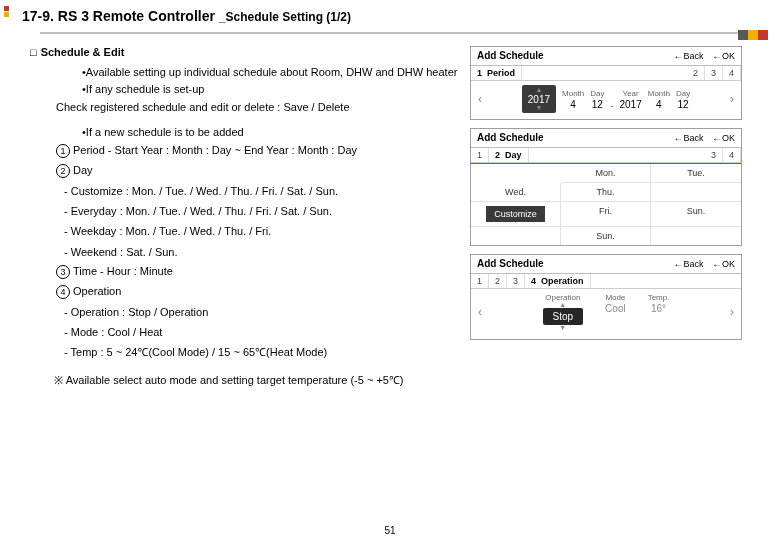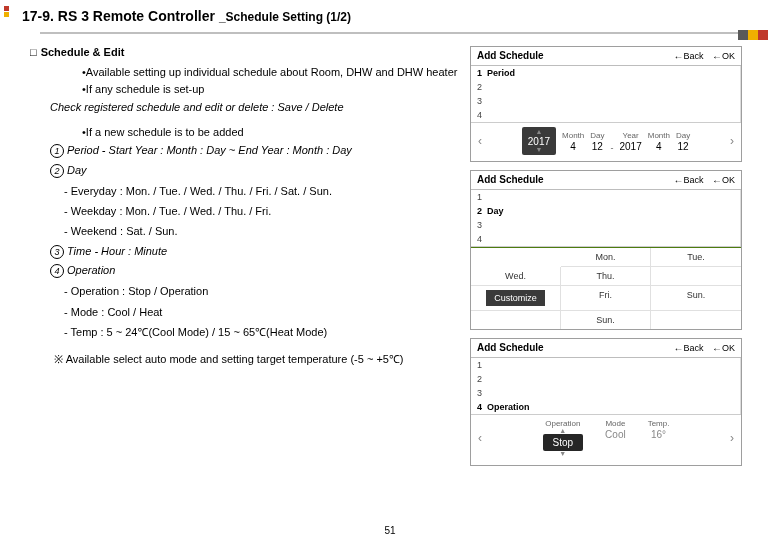--- a/index.html
+++ b/index.html
@@ -18,32 +18,32 @@
   .rule .tag .y { background:#f0b000; }
   .rule .tag .r { background:#c0392b; }
   .body { display:flex; padding:10px 22px 0 30px; }
   .left { width:430px; }
   .right { width:272px; margin-left:10px; display:flex; flex-direction:column; gap:8px; }
   .sect-head { font-size:11px; font-weight:bold; }
   .sect-head::before { content:"\25A1"; margin-right:4px; }
   .bul { margin:6px 0 0 12px; line-height:1.55; }
   .bul li { list-style:none; }
   .bul li::before { content:"\2022 "; }
-  .sub1 { margin-left:20px; display:block; line-height:1.8;font-style:italic; }
+  .sub1 { margin-left:26px; display:block; line-height:1.8; }
   .sub2 { margin-left:34px; display:block; line-height:1.85; }
   .circ { display:inline-block; width:12px; height:12px; border:1px solid #000; border-radius:50%; line-height:12px; text-align:center; font-size:9px; margin-right:3px; }
   .note { margin:8px 0 0 24px; line-height:1.8; }
   .pg { position:absolute; bottom:4px; left:50%; transform:translateX(-50%); font-size:10px; }
   
   .panel { border:1px solid #9e9e9e; font-size:9px; }
   .panel .hd { display:flex; justify-content:space-between; align-items:center; padding:3px 6px 4px 6px; border-bottom:1px solid #bdbdbd; }
   .panel .hd .t { font-weight:bold; font-size:10px; }
   .panel .hd .acts span { margin-left:6px; font-size:9px; }
   .panel .hd .acts span::before { content:"\2190 "; font-size:10px; }
-  .steps { display:flex; border-bottom:1px solid #ccc;flex-direction:column; }
+  .steps { display:flex; border-bottom:1px solid #ccc; }
   .steps .s { flex:0 0 auto; padding:2px 6px; border-right:1px solid #ddd; color:#444; font-size:9px; }
   .steps .s.cur { font-weight:bold; color:#000; }
   .steps .gap { flex:1; }
   .p1row { display:flex; align-items:center; justify-content:space-between; padding:4px 4px 6px 4px; }
   .p1row .nav { width:10px; text-align:center; color:#888; font-size:12px; }
   .p1row .dates { display:flex; align-items:center; gap:6px; }
   .p1row .col { display:flex; flex-direction:column; align-items:center; }
   .p1row .lab { color:#666; font-size:8px; }
   .p1row .val { font-size:10px; padding-top:1px; }
   .p1row .sel { background:#3a3a3a; color:#fff; padding:2px 6px; border-radius:2px; display:inline-flex; flex-direction:column; align-items:center; }
@@ -89,20 +89,21 @@
       <ul class="bul">
         <li>Available setting up individual schedule about Room, DHW and DHW heater</li>
         <li>If any schedule is set-up</li>
       </ul>
       <span class="sub1">Check registered schedule and edit or delete : Save / Delete</span>
       <ul class="bul">
         <li>If a new schedule is to be added</li>
       </ul>
       <span class="sub1"><span class="circ">1</span><span>Period - Start Year : Month : Day ~ End Year : Month : Day</span></span>
       <span class="sub1"><span class="circ">2</span><span>Day</span></span>
+      <span class="sub2">- Customize : Mon. / Tue. / Wed. / Thu. / Fri. / Sat. / Sun.</span>
       <span class="sub2">- Everyday : Mon. / Tue. / Wed. / Thu. / Fri. / Sat. / Sun.</span>
       <span class="sub2">- Weekday : Mon. / Tue. / Wed. / Thu. / Fri.</span>
       <span class="sub2">- Weekend : Sat. / Sun.</span>
       <span class="sub1"><span class="circ">3</span><span>Time - Hour : Minute</span></span>
       <span class="sub1"><span class="circ">4</span><span>Operation</span></span>
       <span class="sub2">-  Operation : Stop / Operation</span>
       <span class="sub2">-  Mode : Cool / Heat</span>
       <span class="sub2">-  Temp : 5 ~ 24℃(Cool Mode) / 15 ~ 65℃(Heat Mode)</span>
       <div class="note">※ Available select auto mode and setting target temperature (-5 ~ +5℃)</div>
     </div>

